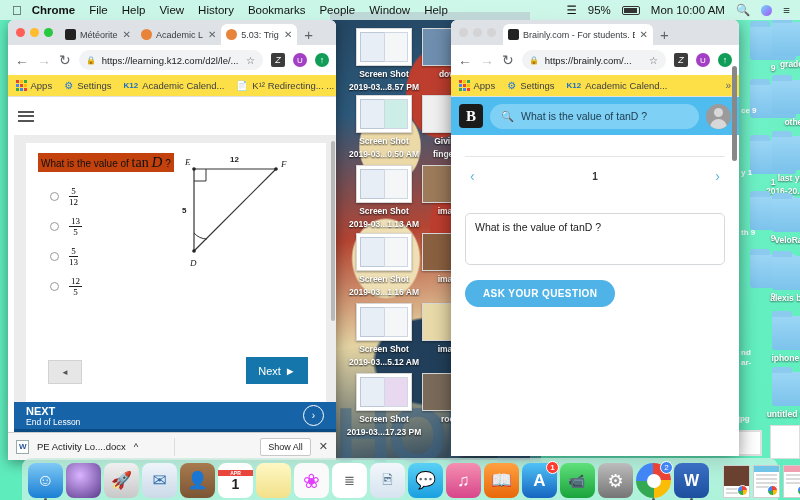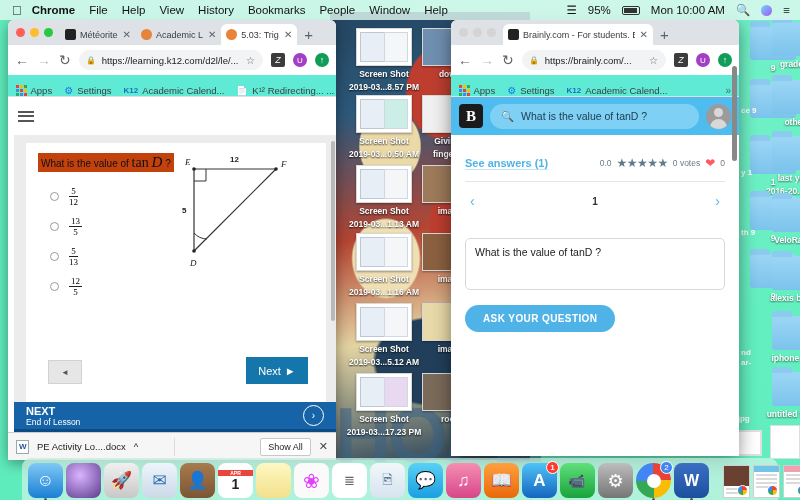--- a/index.html
+++ b/index.html
@@ -140,21 +140,21 @@
   .urlbox .star { margin-left: auto; font-size: 10px; color: #5f6368; }
   .ext { width: 14px; height: 14px; background: #3c3c3c; border-radius: 2px;
          color:#fff; font-size:9px; display:flex; align-items:center; justify-content:center;
          font-style: italic; }
   .prof { width: 14px; height: 14px; border-radius: 50%; background: #a33fc4;
           color: #fff; font-size: 8px; display: flex; align-items: center; justify-content: center; }
   .updot { width: 14px; height: 14px; border-radius: 50%; background: #0f9d58;
            color: #fff; font-size: 9px; display: flex; align-items: center; justify-content: center; }
 
   .bookbar {
-    height: 22px; background: #5eead4; display: flex; align-items: flex-end;
+    height: 22px; background: #fde047; display: flex; align-items: center;
     gap: 12px; padding: 0 8px; font-size: 9.5px; color: #3c4043;
     border-bottom: 1px solid #e0e0e0;
   }
   .bookbar .bm { display: flex; align-items: center; gap: 4px; white-space: nowrap; }
   .grid9 {
     display: grid; grid-template-columns: repeat(3,2.5px); gap: 1.5px;
   }
   .grid9 i { width: 2.5px; height: 2.5px; display: block; }
   .chev { margin-left: auto; color: #5f6368; font-size: 10px; }
 
@@ -667,30 +667,20 @@
     <div class="b-logo">B</div>
     <div class="b-search">
       <span>🔍</span>
       <span>What is the value of tanD ?</span>
     </div>
     <div class="b-avatar"></div>
   </div>
 
   <div class="b-body">
 
-    <div class="b-row">
-      <span class="b-link">See answers (1)</span>
-      <span class="b-rate">
-        <span>0.0</span>
-        <span class="stars">★★★★★</span>
-        <span>0 votes</span>
-        <span class="heart">❤</span>
-        <span>0</span>
-      </span>
-    </div>
 
     <div class="b-hr"></div>
 
     <div class="b-pager">
       <span>‹</span>
       <span class="pg">1</span>
       <span>›</span>
     </div>
 
 

